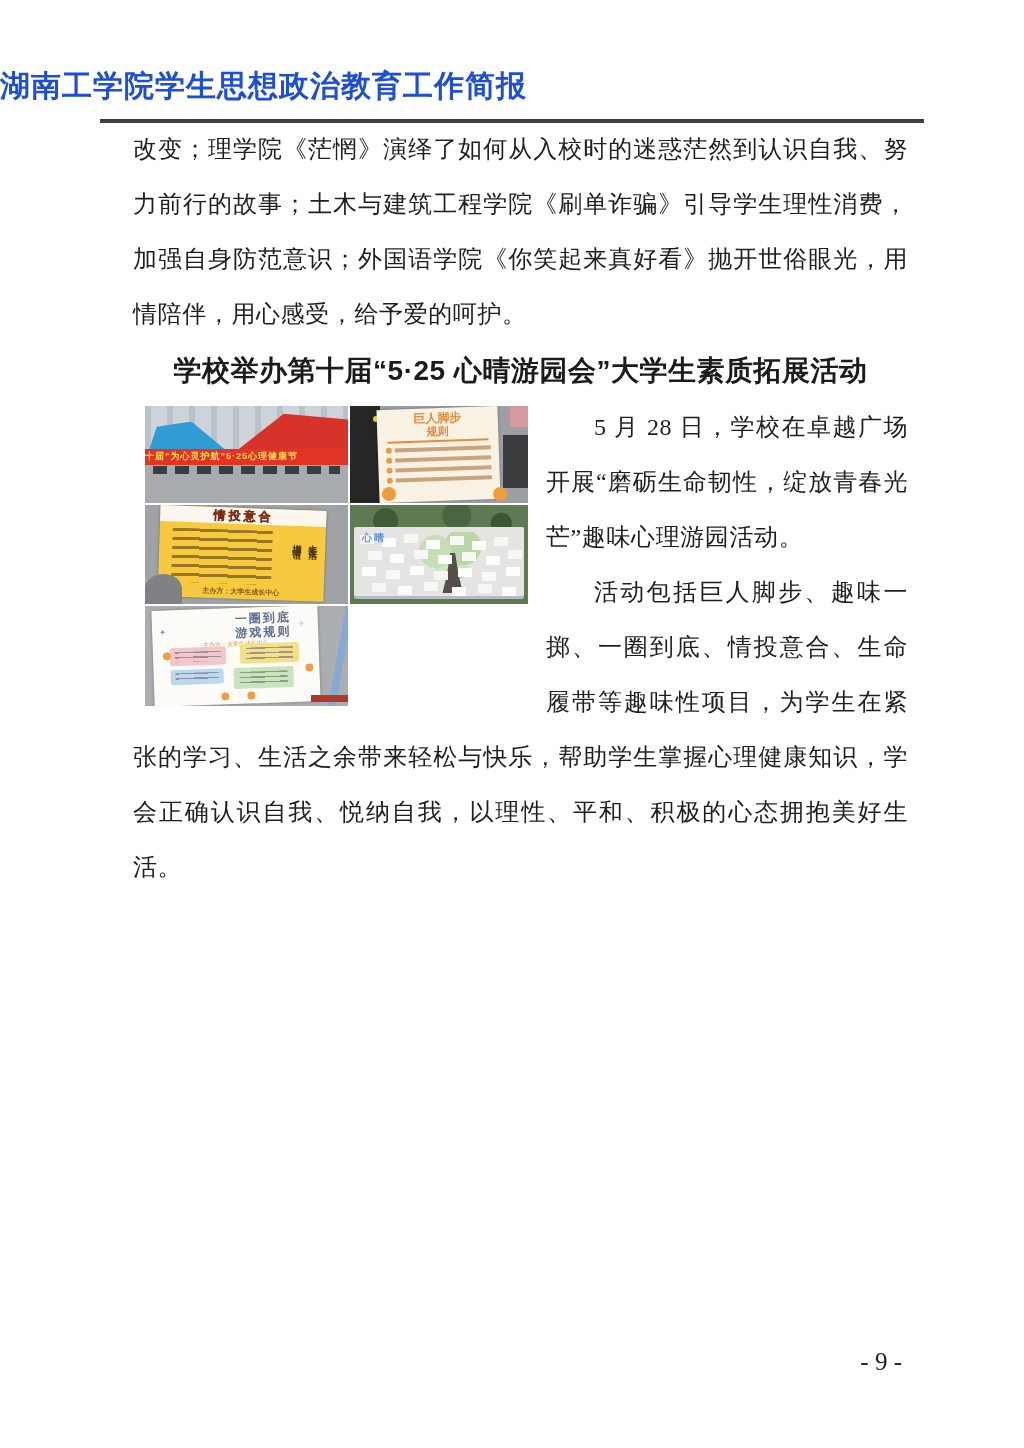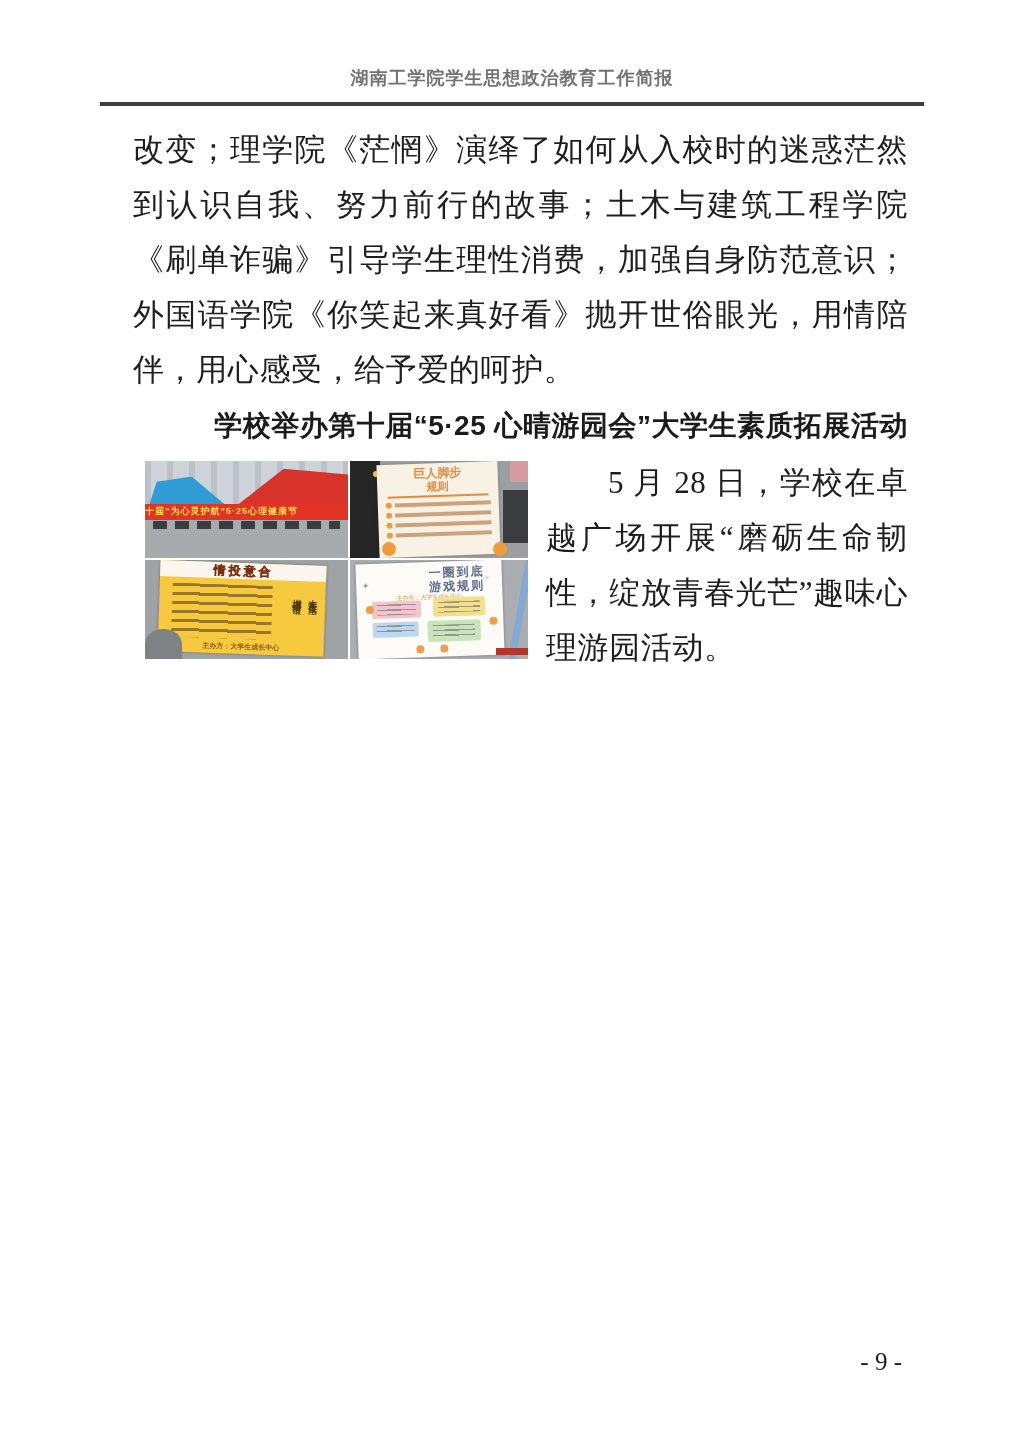--- a/index.html
+++ b/index.html
@@ -1,32 +1,32 @@
 <!DOCTYPE html>
 <html lang="zh"><head>
 <meta charset="utf-8">
 <style>
   html,body{margin:0;padding:0;background:#ffffff;}
   body{width:1024px;height:1448px;position:relative;overflow:hidden;
        font-family:"Liberation Serif", serif;color:#1e1e1e;}
   .page{position:relative;width:1024px;height:1448px;background:#fff;}
 
   
-  .hdr-title{padding-top:66px;text-align:center;
+  .hdr-title{padding-top:66px;
     font-family:"Liberation Sans", sans-serif;
-    font-size:18px;font-weight:bold;color:#737373;letter-spacing:1px;}
+    font-size:30px;font-weight:bold;color:#1d4ed8;letter-spacing:1px;}
   .hdr-rule{width:824px;height:4px;background:#3f3f3f;margin:12px auto 0;}
 
   
   .content{position:absolute;left:133px;top:122px;width:775px;}
-  p.body{margin:0;font-size:31px;line-height:55px;text-align:justify;
+  p.body{margin:0;font-size:24px;line-height:55px;text-align:justify;
          letter-spacing:0.6px;color:#1e1e1e;}
   p.body.indent{text-indent:2em;}
   .section-heading{margin:0;font-family:"Liberation Sans", sans-serif;
-    font-size:28px;font-weight:bold;color:#1b1b1b;text-align:right;
+    font-size:28px;font-weight:bold;color:#1b1b1b;text-align:center;
     line-height:58px;letter-spacing:0.5px;}
 
   .activity{overflow:visible;}
 
   
   .collage{float:left;width:385px;height:300px;margin:6px 16px 4px 12px;
     display:grid;grid-template-columns:203px 178px;grid-template-rows:97px 99px 100px;
     gap:2px;background:#fff;}
   .cell{position:relative;overflow:hidden;}
   .cell *{position:absolute;}
@@ -229,20 +229,29 @@
             <div class="lines"></div>
             <div class="vlabels">
               <span>增进情谊</span>
               <span>丰富生活</span>
             </div>
             <div class="foot">主办方：大学生成长中心</div>
           </div>
           <div class="shadow"></div>
         </div>
 
+        <div class="cell c-mr">
+          <div class="foliage-bg"></div>
+          <div class="board">
+            <div class="tree-leaves"></div>
+            <div class="trunk"></div>
+            <div class="notes"></div>
+            <div class="blue-label">心晴</div>
+          </div>
+        </div>
 
 
         <div class="cell c-br">
           <div class="poster">
             <div class="ttl">
               <span>一圈到底</span>
                 <br>
               <span>游戏规则</span>
             </div>
             <div class="host">主办方：大学生成长中心</div>
@@ -265,17 +274,18 @@
             <div class="doodle d1">✦</div>
             <div class="doodle d2">✈</div>
           </div>
           <div class="pole"></div>
           <div class="curb"></div>
         </div>
 
       </div>
 
       <p class="body indent">5 月 28 日，学校在卓越广场开展“磨砺生命韧性，绽放青春光芒”趣味心理游园活动。</p>
+      <p class="body indent">活动包括巨人脚步、趣味一掷、一圈到底、情投意合、生命履带等趣味性项目，为学生在紧张的学习、生活之余带来轻松与快乐，帮助学生掌握心理健康知识，学会正确认识自我、悦纳自我，以理性、平和、积极的心态拥抱美好生活。</p>
     </div>
   </div>
 
   <div class="page-num">- 9 -</div>
 </div>
 
 </body></html>

